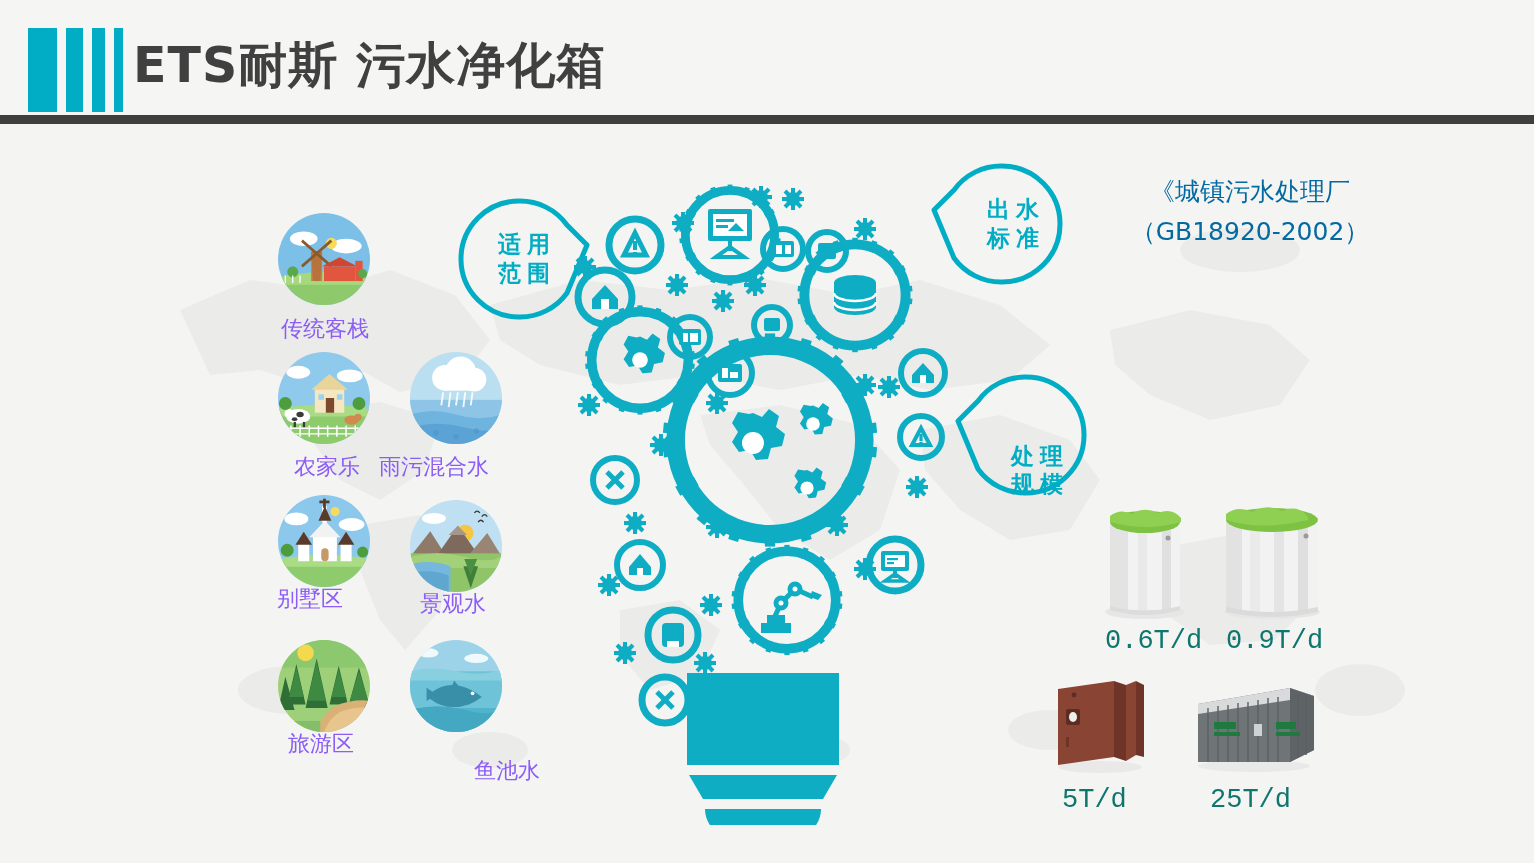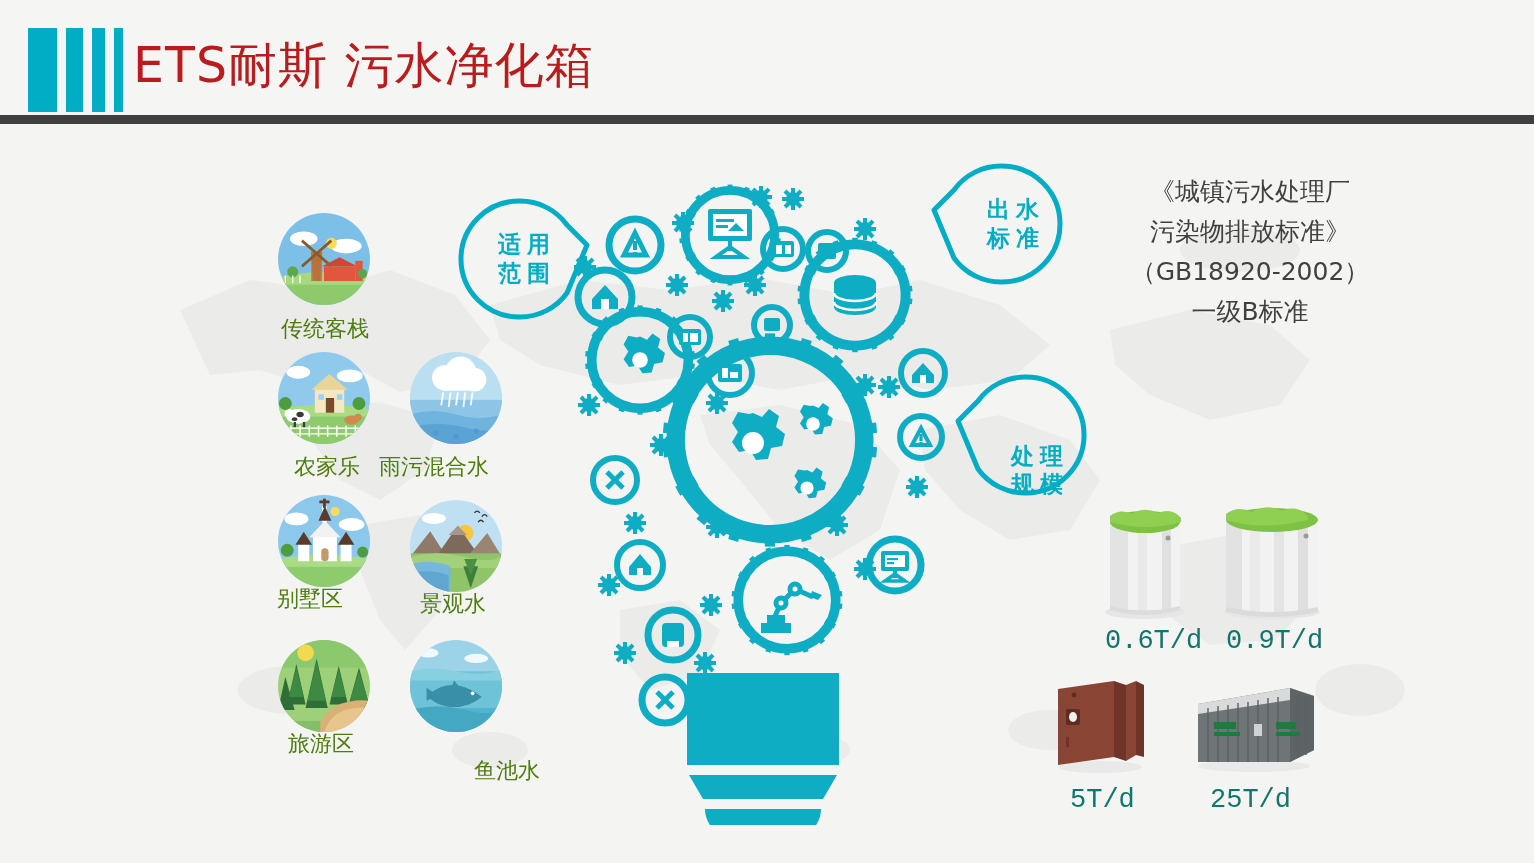--- a/index.html
+++ b/index.html
@@ -16,41 +16,41 @@
   .map-wm svg{width:100%;height:100%;display:block;}
 
   
   .header{position:absolute;left:0;top:0;width:1534px;height:115px;background:#f5f5f4;}
   .bars{position:absolute;left:28px;top:28px;height:84px;display:flex;align-items:flex-start;}
   .bar{background:#00adc4;margin-right:9px;}
   .bar.b1{width:29px;height:84px;}
   .bar.b2{width:17px;height:84px;}
   .bar.b3{width:13px;height:84px;}
   .bar.b4{width:9px;height:84px;}
-  .title{position:absolute;left:133px;top:33px;font-size:49px;color:#b91c1c;letter-spacing:1px;white-space:nowrap;
-         font-family:"DejaVu Sans","Liberation Sans",sans-serif;font-weight:400;}
+  .title{position:absolute;left:133px;top:33px;font-size:49px;color:#404040;letter-spacing:1px;white-space:nowrap;
+         font-family:"DejaVu Sans","Liberation Sans",sans-serif;font-weight:700;}
   .rule{position:absolute;left:0;top:115px;width:1534px;height:9px;background:#3f3f3f;}
 
   
   .circ{position:absolute;width:92px;height:92px;border-radius:50%;overflow:hidden;}
   .circ svg{width:100%;height:100%;display:block;}
-  .clabel{position:absolute;font-size:22px;color:#4d7c0f;white-space:nowrap;
+  .clabel{position:absolute;font-size:22px;color:#8b5cf6;white-space:nowrap;
           font-family:"DejaVu Sans","Liberation Sans",sans-serif;}
 
   
   .bubble{position:absolute;width:138px;height:128px;}
   .bubble svg{position:absolute;left:0;top:0;width:100%;height:100%;}
   .btxt{position:absolute;left:0;top:0;width:138px;height:128px;
         display:flex;flex-direction:column;align-items:center;justify-content:center;
         color:#00adc4;font-weight:bold;font-size:23px;line-height:1.25;
         font-family:"DejaVu Sans","Liberation Sans",sans-serif;}
   .btxt span{letter-spacing:6px;text-indent:6px;}
 
   
-  .stdblock{position:absolute;left:1100px;top:172px;width:300px;color:#404040;
+  .stdblock{position:absolute;left:1100px;top:172px;width:300px;color:#0369a1;
             font-size:25px;line-height:40px;text-align:center;
             font-family:"DejaVu Sans","Liberation Sans",sans-serif;}
   .stdblock div{white-space:nowrap;}
 
   
   .bulb{position:absolute;left:565px;top:175px;width:410px;height:650px;}
   .bulb svg{width:100%;height:100%;display:block;}
 
   
   .prod{position:absolute;}
@@ -325,23 +325,21 @@
       <path d="M74 6 A58 58 0 1 1 74 122 A58 58 0 0 1 26 98 L6 50 L26 30 A58 58 0 0 1 74 6 Z" fill="none" stroke="#00adc4" stroke-width="5" stroke-linejoin="round"></path>
     </svg>
     <div class="btxt" style="padding-left:16px;justify-content:flex-end;">
       <span>处理</span>
       <span>规模</span>
     </div>
   </div>
 
   <div class="stdblock">
     <div>《城镇污水处理厂</div>
-    <div>污染物排放标准》</div>
     <div>（GB18920-2002）</div>
-    <div>一级B标准</div>
   </div>
 
   <div class="bulb">
     <svg viewBox="0 0 410 650" xmlns="http://www.w3.org/2000/svg">
       <defs>
 
         <g id="gearring">
           <circle cx="0" cy="0" r="46" fill="none" stroke="#0fadc4" stroke-width="9"></circle>
           <g stroke="#0fadc4" stroke-width="5">
             <line x1="0" y1="-52" x2="0" y2="-42"></line>
@@ -644,21 +642,21 @@
       <path d="M6 16 L62 8 L62 84 L6 92 Z" fill="#8a4434"></path>
       <path d="M62 8 L74 12 L74 88 L62 84 Z" fill="#6f3428"></path>
       <path d="M74 12 L84 8 L84 82 L74 88 Z" fill="#8a4434"></path>
       <path d="M84 8 L92 12 L92 84 L84 82 Z" fill="#6f3428"></path>
       <rect x="14" y="36" width="14" height="16" rx="2" fill="#5e2c22"></rect>
       <ellipse cx="21" cy="44" rx="4" ry="5" fill="#f0f0ea"></ellipse>
       <circle cx="22" cy="22" r="2.4" fill="#5e2c22"></circle>
       <rect x="14" y="64" width="3" height="10" fill="#6f3428"></rect>
     </svg>
   </div>
-  <div class="plabel" style="left:1062px;top:785px;margin-left:8px;">5T/d</div>
+  <div class="plabel" style="left:1062px;top:785px;">5T/d</div>
 
   <div class="prod" style="left:1190px;top:678px;">
     <svg width="128" height="96" viewBox="0 0 128 96" xmlns="http://www.w3.org/2000/svg">
       <ellipse cx="64" cy="88" rx="56" ry="6" fill="#e9e9e9"></ellipse>
       <path d="M8 26 L100 10 L124 18 L124 72 L100 84 L8 84 Z" fill="#6f7477"></path>
       <path d="M8 26 L100 10 L124 18 L124 28 L100 22 L8 36 Z" fill="#d9dadb"></path>
       <path d="M100 10 L124 18 L124 72 L100 84 Z" fill="#5e6366"></path>
       <g stroke="#5b6063" stroke-width="1.4">
         <line x1="18" y1="30" x2="18" y2="84"></line>
           <line x1="28" y1="28" x2="28" y2="84"></line>

